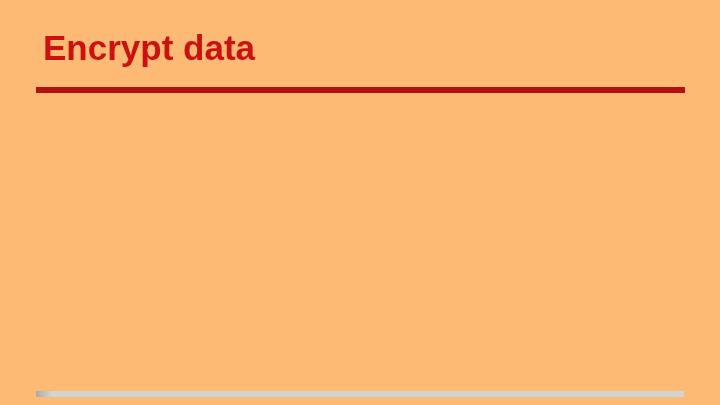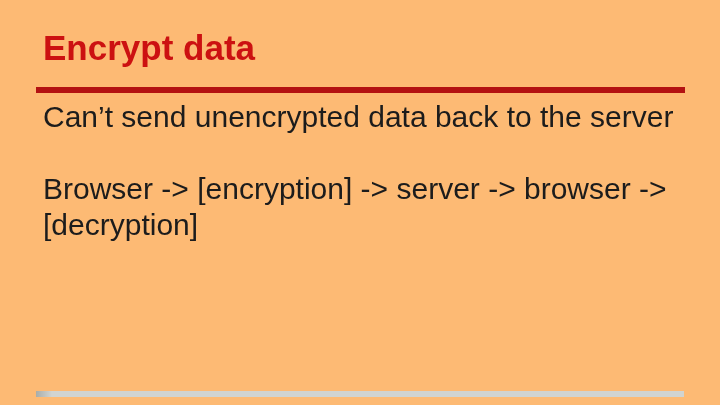--- a/index.html
+++ b/index.html
@@ -65,19 +65,15 @@
   }
 </style>
 </head>
 <body>
 
 <div class="slide">
   <h1 class="title">Encrypt data</h1>
 
   <div class="rule"></div>
 
-  <div class="body-text">
-    <p>Can’t send unencrypted data back to the server</p>
-    <p>Browser -&gt; [encryption] -&gt; server -&gt; browser -&gt; [decryption]</p>
-  </div>
 
   <div class="footer-bar"></div>
 </div>
 
 </body></html>

